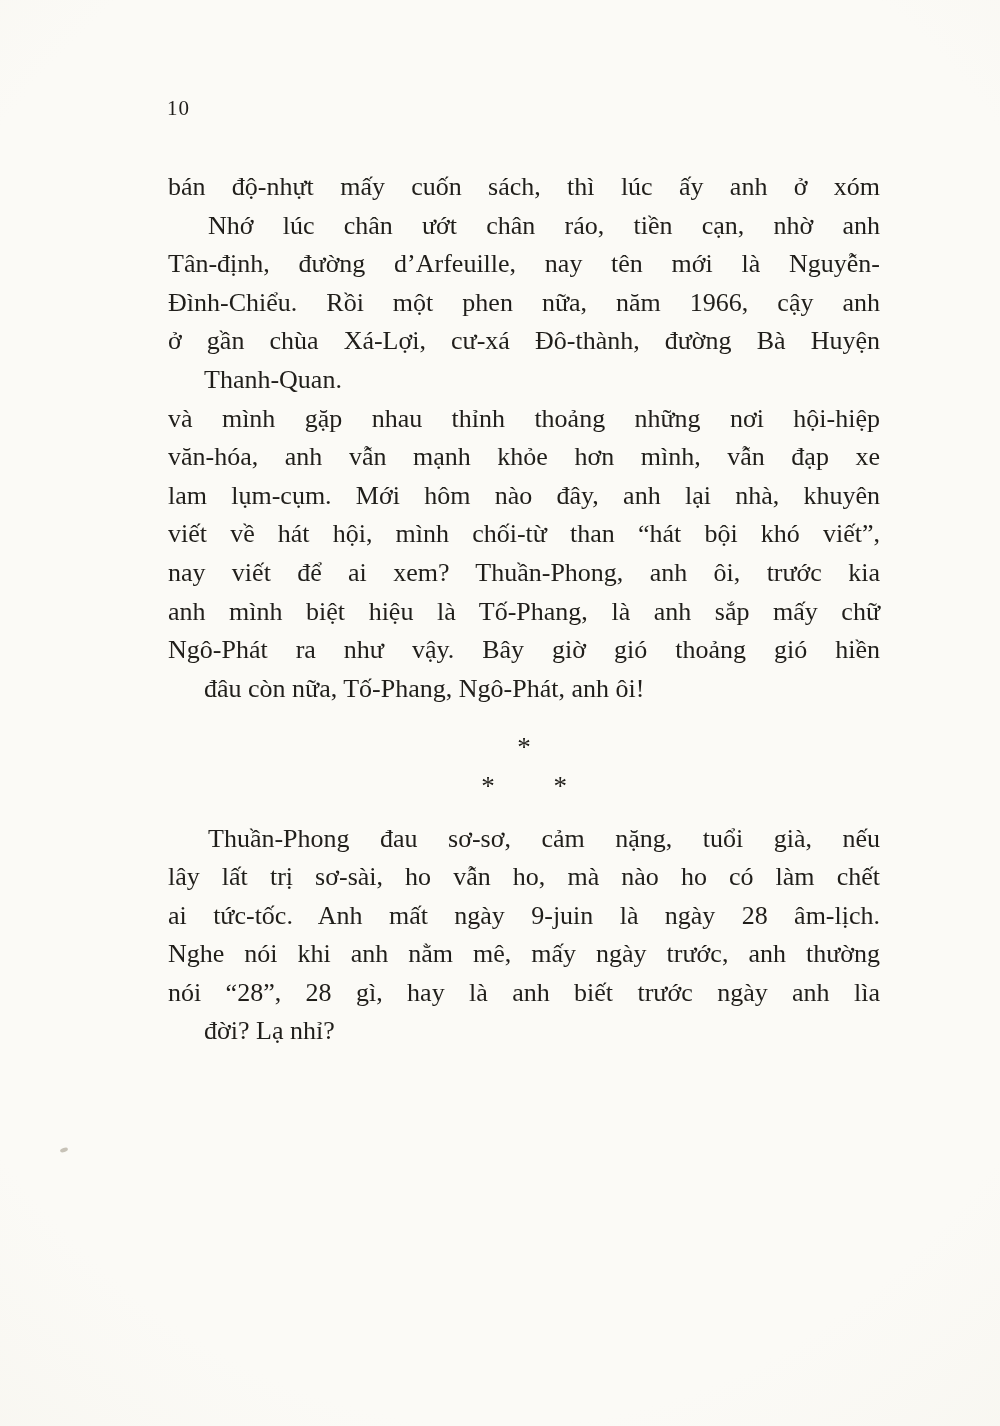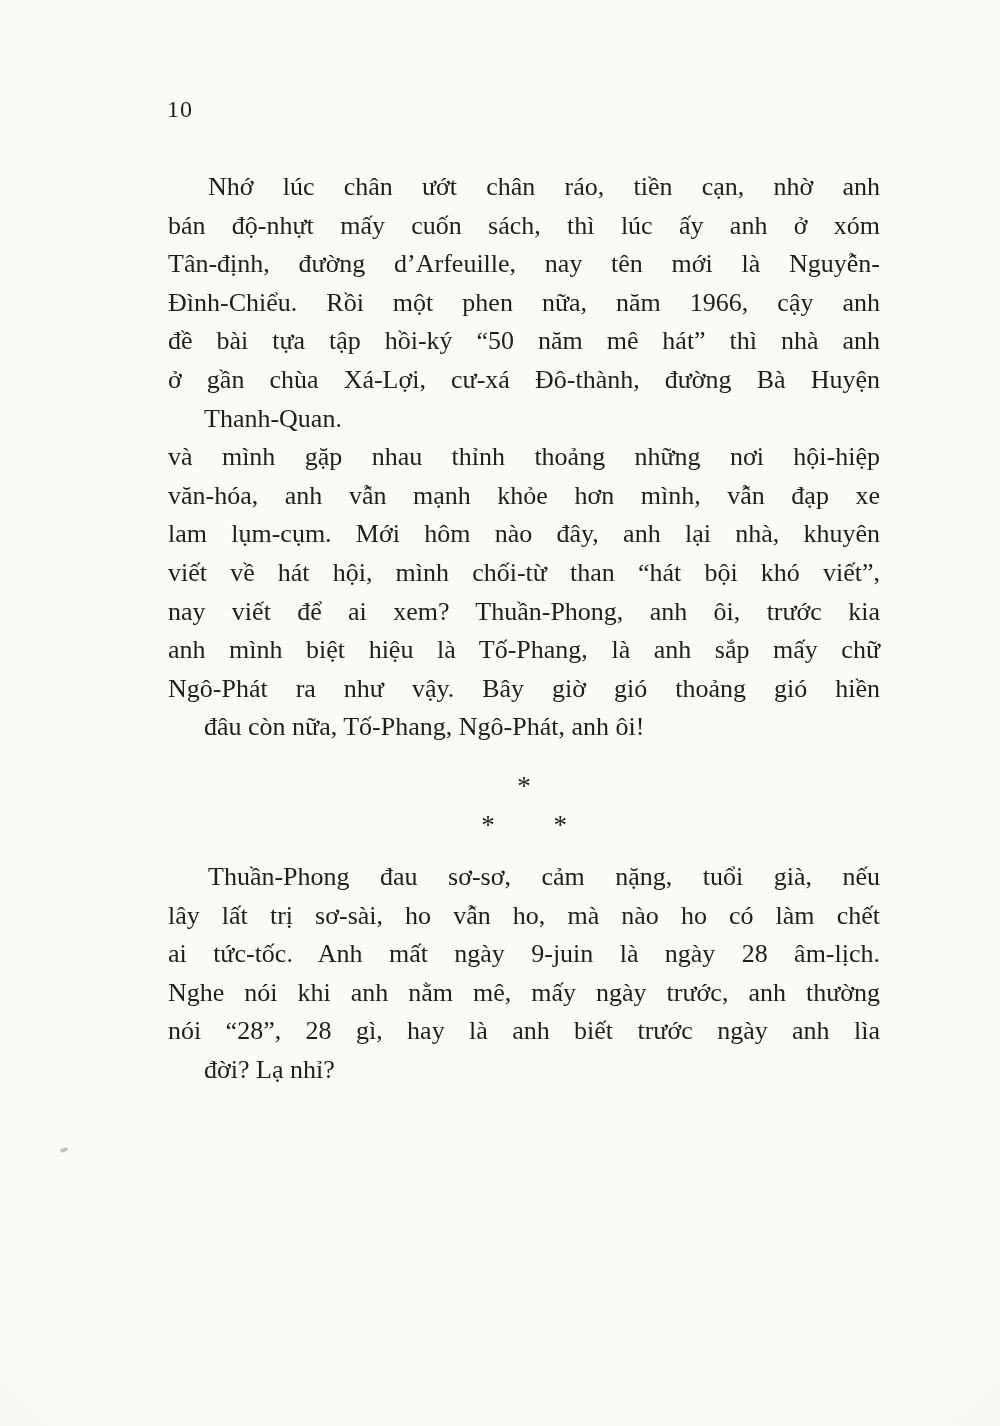--- a/index.html
+++ b/index.html
@@ -17,21 +17,21 @@
     background: radial-gradient(ellipse 120% 100% at 50% 45%, #fbfaf6 55%, #f4f2ea 92%, #efece2 100%);
     font-family: "Liberation Serif", "DejaVu Serif", serif;
     color: #201e1a;
     overflow: hidden;
   }
 
   .page-number {
     position: absolute;
     top: 96px;
     left: 167px;
-    font-size: 24px;
+    font-size: 21px;
     letter-spacing: 1px;
   }
 
   .text-block {
     position: absolute;
     top: 168px;
     left: 168px;
     width: 712px;
     font-size: 26px;
     line-height: 38.6px;
@@ -78,25 +78,24 @@
 </head>
 <body>
 
 <div class="page">
 
   <div class="page-number">10</div>
 
   <div class="text-block">
 
     <div class="paragraph">
+      <div class="line">bán độ-nhựt mấy cuốn sách, thì lúc ấy anh ở xóm</div>
       <div class="line first">Nhớ lúc chân ướt chân ráo, tiền cạn, nhờ anh</div>
-      <div class="line">bán độ-nhựt mấy cuốn sách, thì lúc ấy anh ở xóm</div>
       <div class="line">Tân-định, đường d’Arfeuille, nay tên mới là Nguyễn-</div>
       <div class="line">Đình-Chiểu. Rồi một phen nữa, năm 1966, cậy anh</div>
-      <div class="line">đề bài tựa tập hồi-ký “50 năm mê hát” thì nhà anh</div>
       <div class="line">ở gần chùa Xá-Lợi, cư-xá Đô-thành, đường Bà Huyện</div>
       <div class="line last">Thanh-Quan.</div>
     </div>
 
     <div class="paragraph">
       <div class="line">và mình gặp nhau thỉnh thoảng những nơi hội-hiệp</div>
       <div class="line">văn-hóa, anh vẫn mạnh khỏe hơn mình, vẫn đạp xe</div>
       <div class="line">lam lụm-cụm. Mới hôm nào đây, anh lại nhà, khuyên</div>
       <div class="line">viết về hát hội, mình chối-từ than “hát bội khó viết”,</div>
       <div class="line">nay viết để ai xem? Thuần-Phong, anh ôi, trước kia</div>

